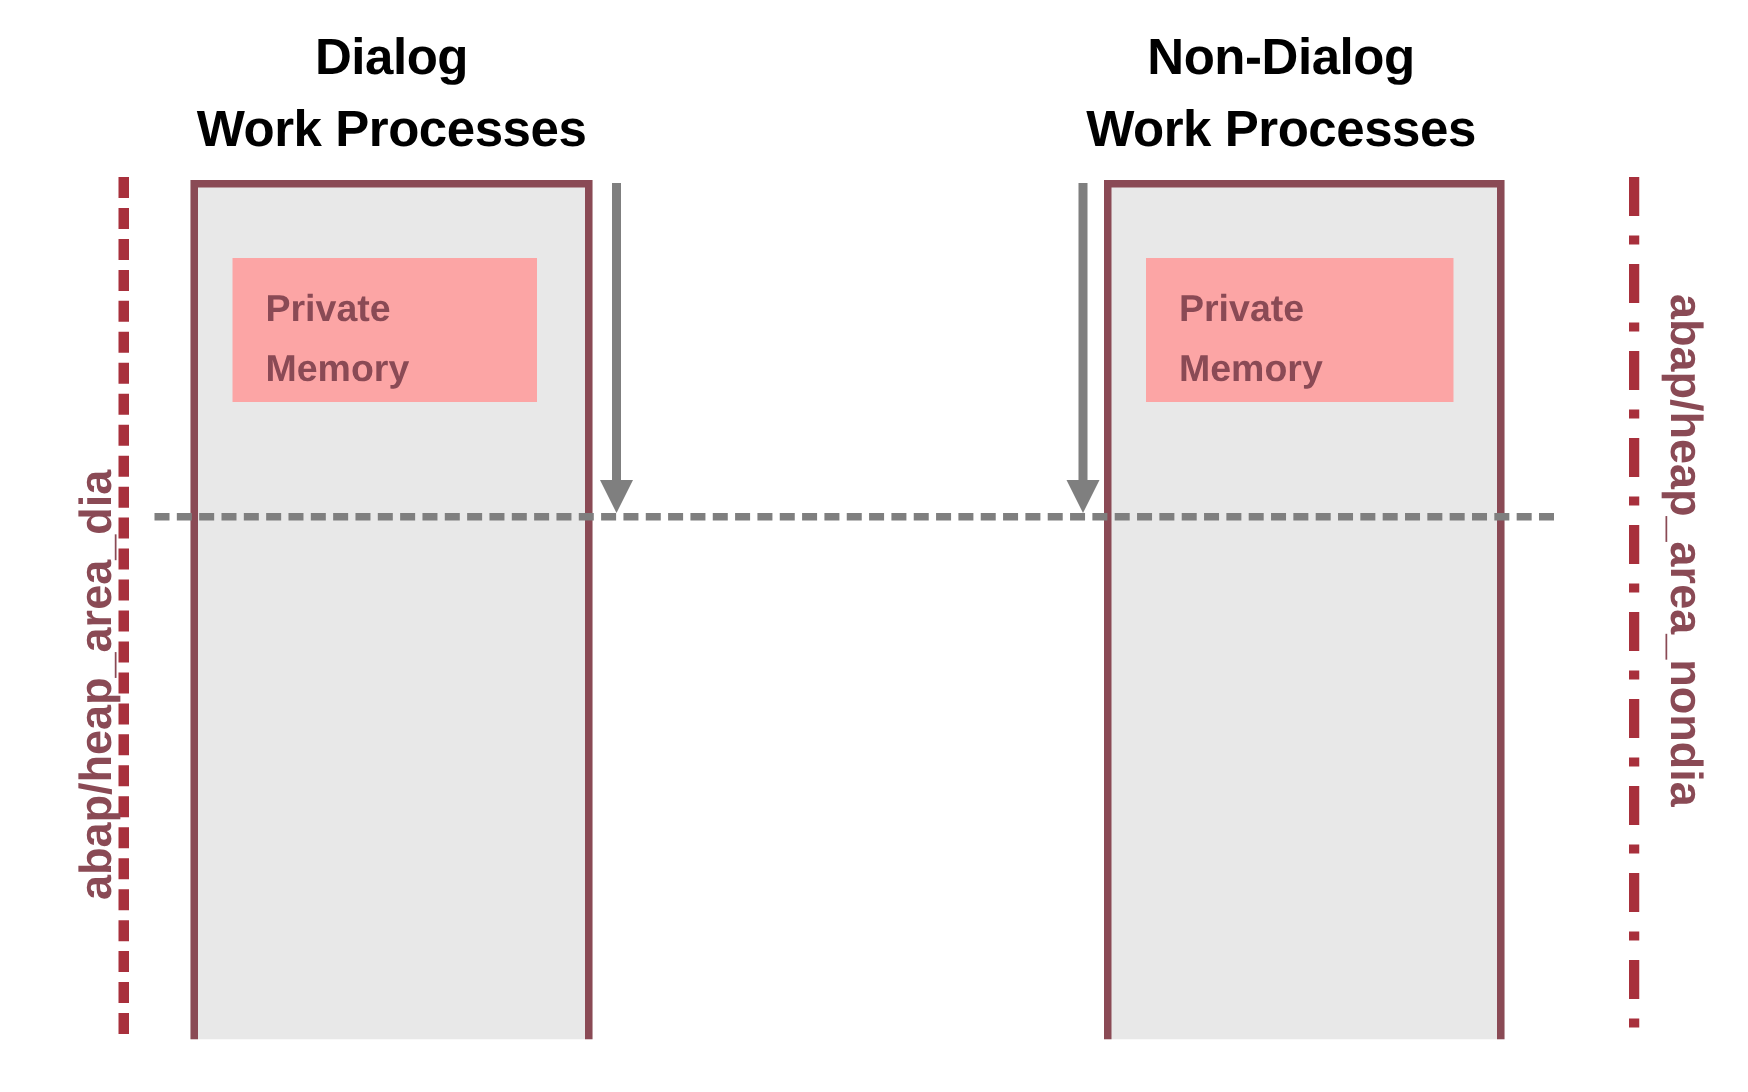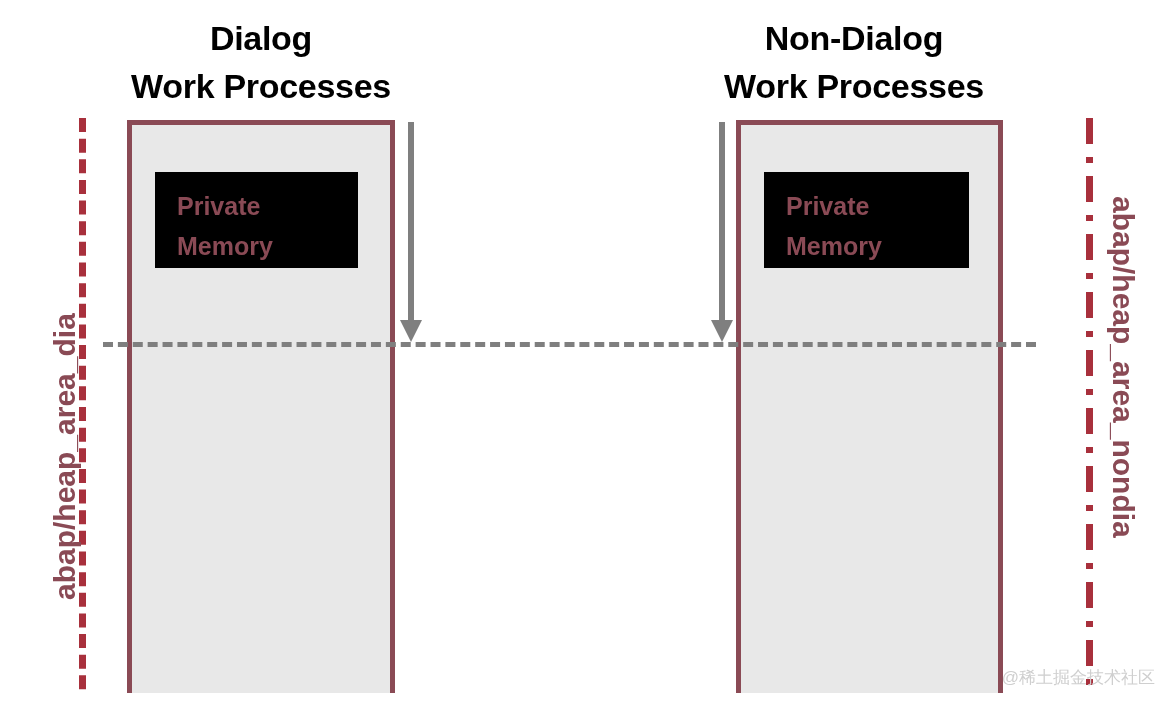--- a/index.html
+++ b/index.html
@@ -39,21 +39,21 @@
     background: #e8e8e8;
     border: 5px solid #8a4a55;
     box-sizing: border-box;
   }
   #wp-box-dialog    { left: 127px; top: 120px; width: 268px; height: 585px; }
   #wp-box-nondialog { left: 736px; top: 120px; width: 267px; height: 585px; }
 
   
   .private-mem {
     position: absolute;
-    background: #000000;
+    background: #fca5a5;
     color: #8a4a55;
     font-weight: bold;
     font-size: 25px;
     line-height: 40px;
     padding: 14px 0 14px 22px;
     box-sizing: border-box;
     white-space: pre-line;
   }
   #private-mem-dialog    { left: 155px; top: 172px; width: 203px; height: 96px; }
   #private-mem-nondialog { left: 764px; top: 172px; width: 205px; height: 96px; }
@@ -193,15 +193,14 @@
   <div class="side-line" id="side-line-left"></div>
 
   <svg id="side-line-right-dots" width="7" height="592">
     <line x1="3.5" y1="0" x2="3.5" y2="592" stroke="#a8303c" stroke-width="7" stroke-dasharray="26 13 6 13"></line>
   </svg>
 
   <div class="side-label" id="side-label-left">abap/heap_area_dia</div>
 
   <div class="side-label" id="side-label-right">abap/heap_area_nondia</div>
 
-  <div id="watermark">@稀土掘金技术社区</div>
 
 </div>
 
 </body></html>

